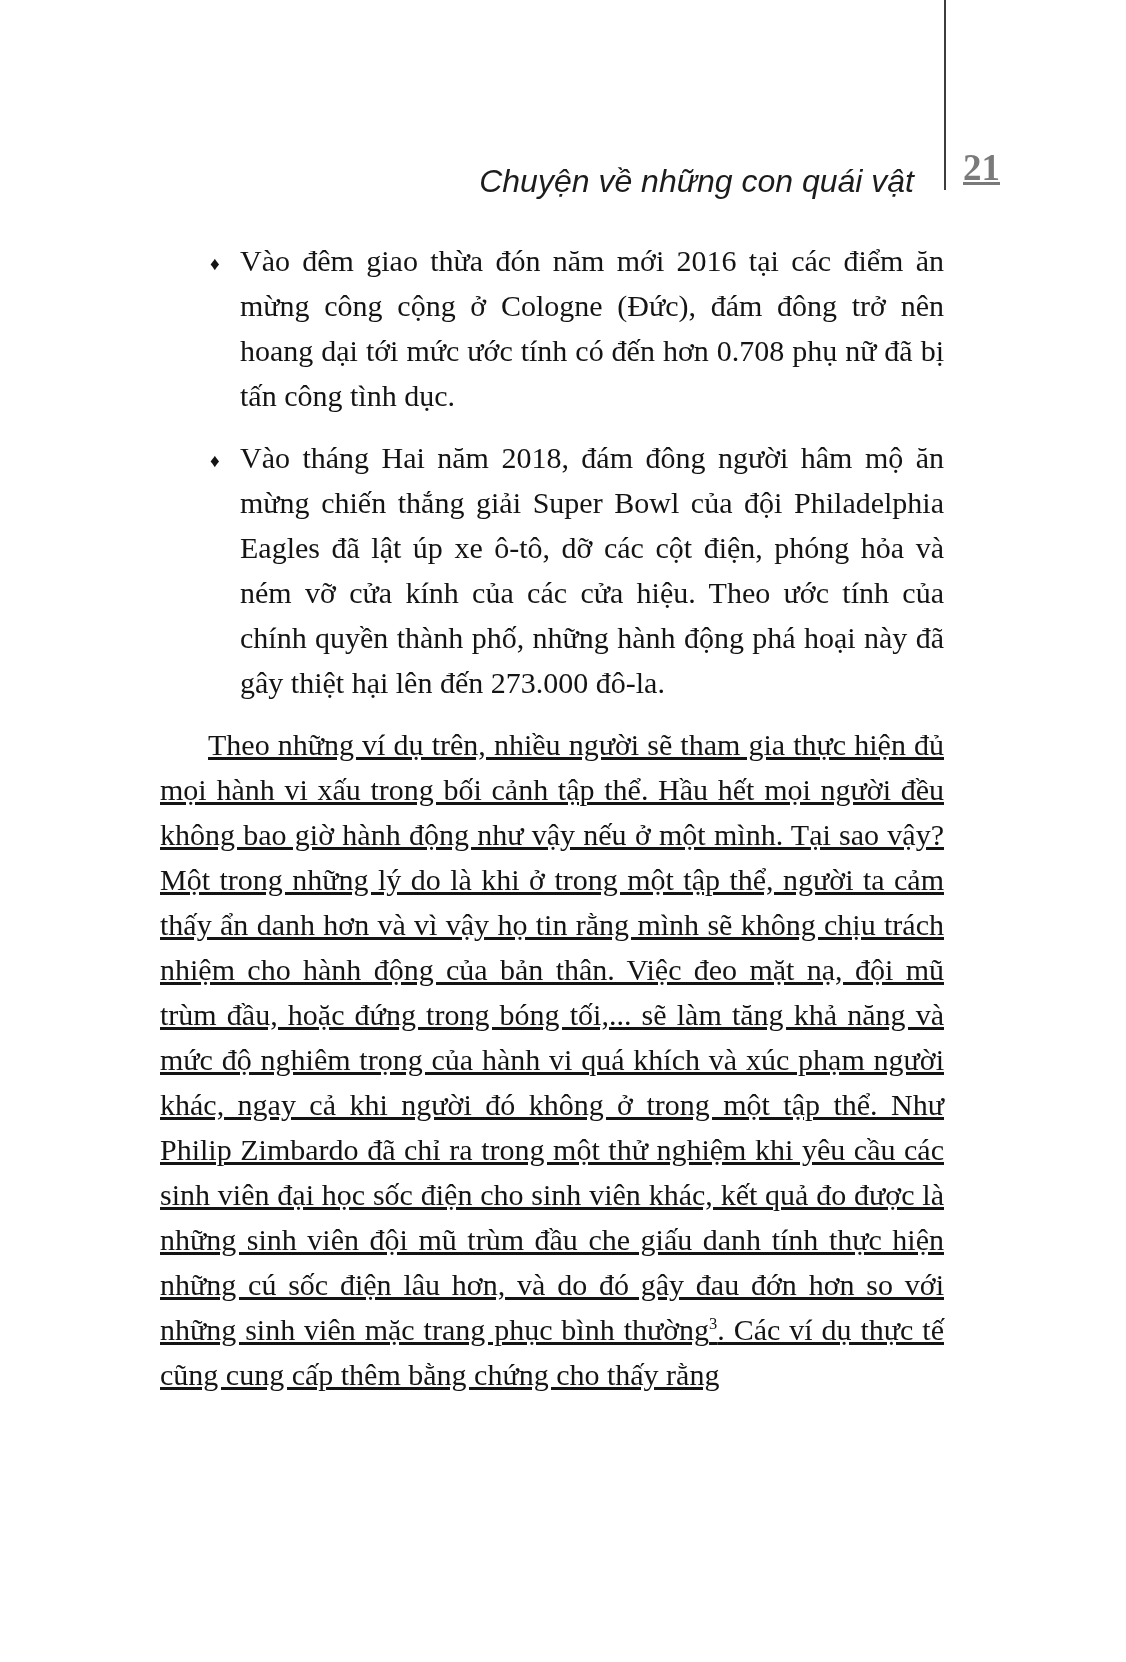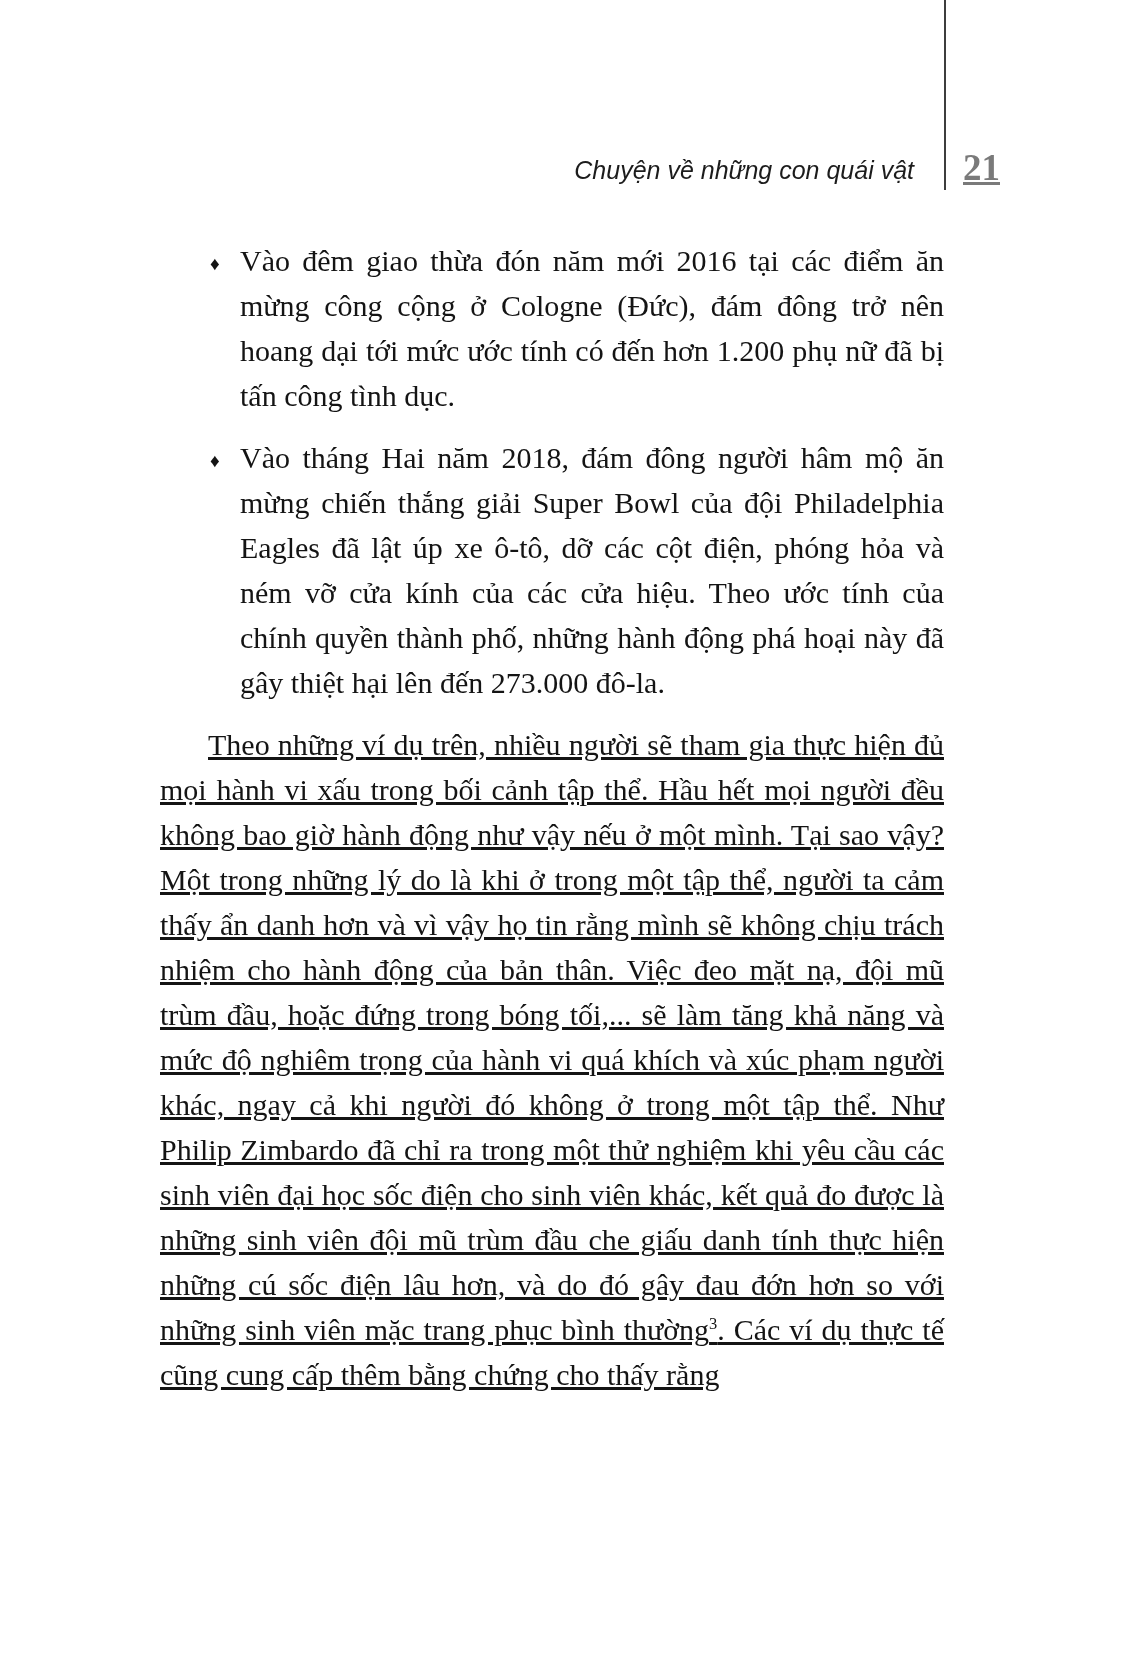--- a/index.html
+++ b/index.html
@@ -21,25 +21,25 @@
   .head-rule {
     position: absolute;
     left: 944px;
     top: 0;
     width: 2px;
     height: 190px;
     background: #3d3d3d;
   }
   .running-title {
     position: absolute;
-    top: 154px;
+    top: 165px;
     right: 212px;
     font-family: "Liberation Sans", "DejaVu Sans", sans-serif;
     font-style: italic;
-    font-size: 25px;
+    font-size: 32px;
     line-height: 32px;
     color: #1c1c1c;
     white-space: nowrap;
     margin-left: 16px;
   }
   .page-number {
     position: absolute;
     top: 148px;
     left: 963px;
     font-family: "Liberation Serif", "DejaVu Serif", serif;
@@ -100,21 +100,21 @@
 
   <div class="running-title">Chuyện về những con quái vật</div>
 
   <div class="page-number">21</div>
 
   <main class="content">
 
     <ul class="bullet-list">
       <li class="bullet-item">
         <span class="marker">♦</span>
-        <span class="bullet-text">Vào đêm giao thừa đón năm mới 2016 tại các điểm ăn mừng công cộng ở Cologne (Đức), đám đông trở nên hoang dại tới mức ước tính có đến hơn 1.200 phụ nữ đã bị tấn công tình dục.</span>
+        <span class="bullet-text">Vào đêm giao thừa đón năm mới 2016 tại các điểm ăn mừng công cộng ở Cologne (Đức), đám đông trở nên hoang dại tới mức ước tính có đến hơn 0.708 phụ nữ đã bị tấn công tình dục.</span>
       </li>
       <li class="bullet-item">
         <span class="marker">♦</span>
         <span class="bullet-text">Vào tháng Hai năm 2018, đám đông người hâm mộ ăn mừng chiến thắng giải Super Bowl của đội Philadelphia Eagles đã lật úp xe ô-tô, dỡ các cột điện, phóng hỏa và ném vỡ cửa kính của các cửa hiệu. Theo ước tính của chính quyền thành phố, những hành động phá hoại này đã gây thiệt hại lên đến 273.000 đô-la.</span>
       </li>
     </ul>
 
     <p class="paragraph"><span>Theo những ví dụ trên, nhiều người sẽ tham gia thực hiện đủ mọi hành vi xấu trong bối cảnh tập thể. Hầu hết mọi người đều không bao giờ hành động như vậy nếu ở một mình. Tại sao vậy? Một trong những lý do là khi ở trong một tập thể, người ta cảm thấy ẩn danh hơn và vì vậy họ tin rằng mình sẽ không chịu trách nhiệm cho hành động của bản thân. Việc đeo mặt nạ, đội mũ trùm đầu, hoặc đứng trong bóng tối,... sẽ làm tăng khả năng và mức độ nghiêm trọng của hành vi quá khích và xúc phạm người khác, ngay cả khi người đó không ở trong một tập thể. Như Philip Zimbardo đã chỉ ra trong một thử nghiệm khi yêu cầu các sinh viên đại học sốc điện cho sinh viên khác, kết quả đo được là những sinh viên đội mũ trùm đầu che giấu danh tính thực hiện những cú sốc điện lâu hơn, và do đó gây đau đớn hơn so với những sinh viên mặc trang phục bình thường</span><sup>3</sup><span>. Các ví dụ thực tế cũng cung cấp thêm bằng chứng cho thấy rằng</span></p>
 
   </main>

